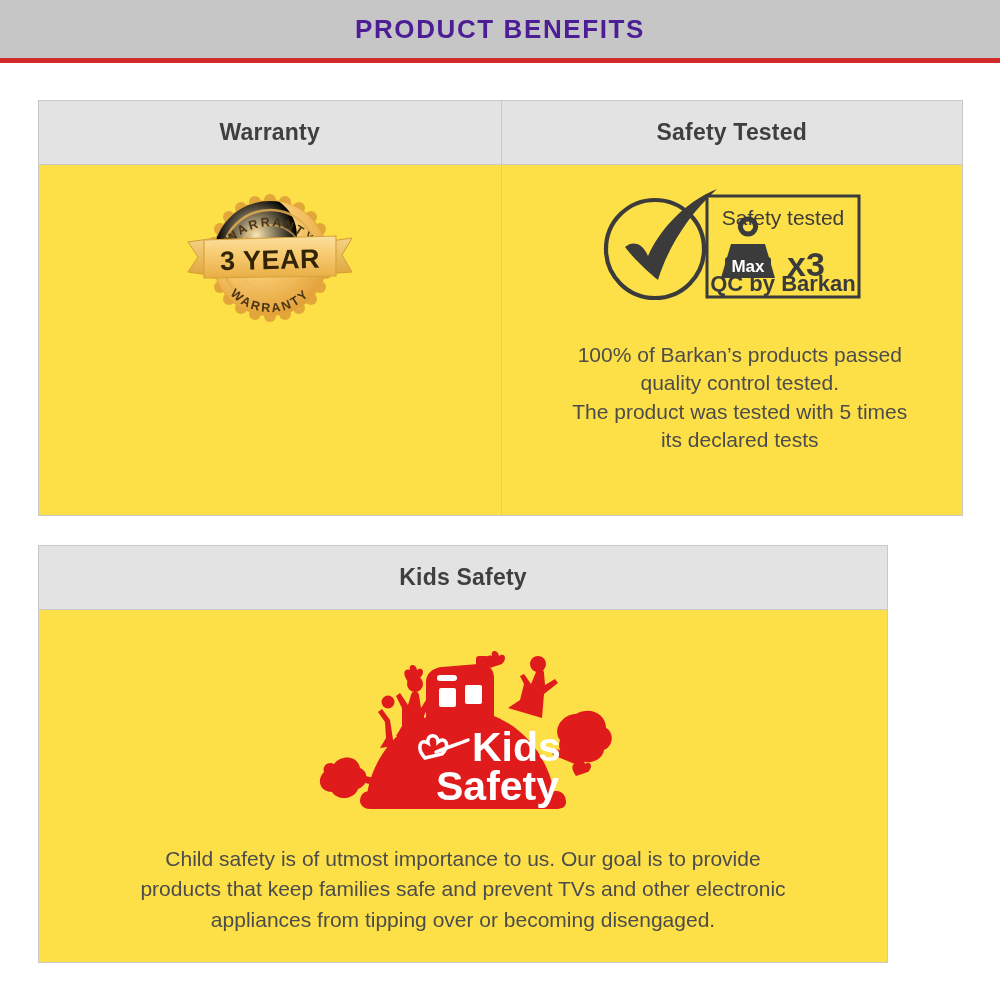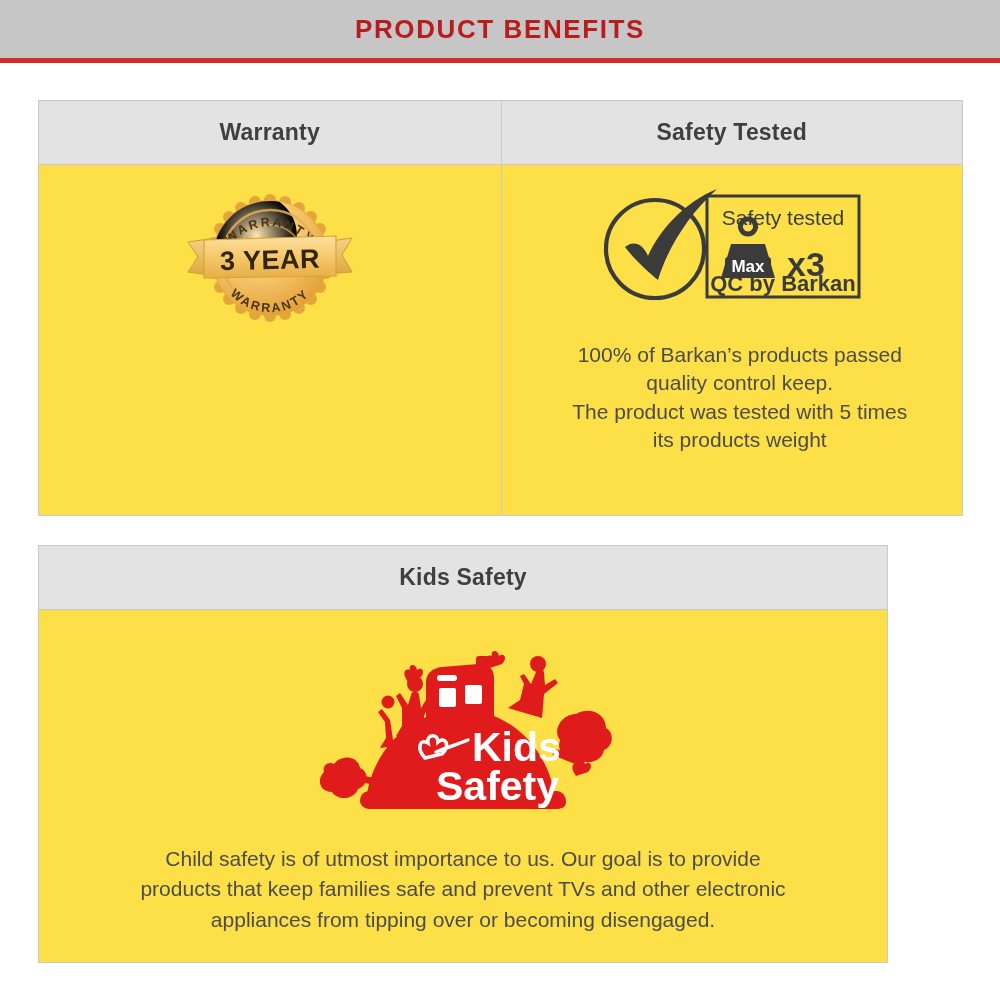--- a/index.html
+++ b/index.html
@@ -23,21 +23,21 @@
     height: 58px;
     background: #c6c6c6;
     display: flex;
     align-items: center;
     justify-content: center;
   }
   .page-header-title {
     font-size: 26px;
     font-weight: bold;
     letter-spacing: 1.6px;
-    color: #b91c1c;
+    color: #4c1d95;
   }
   .header-rule {
     position: absolute;
     left: 0; top: 58px;
     width: 1000px;
     height: 5px;
     background: #d22b2b;
   }
 
   
@@ -287,23 +287,23 @@
           <text x="182" y="104" text-anchor="middle" font-family="'Liberation Sans', sans-serif" font-size="22" font-weight="bold" fill="#3b3b3b">QC by Barkan</text>
         </svg>
         <span class="sr-hidden">Safety tested</span>
         <span class="sr-hidden">Max</span>
         <span class="sr-hidden">x3</span>
         <span class="sr-hidden">QC by Barkan</span>
       </div>
 
       <div class="cell-caption caption-s">
         <div>100% of Barkan’s products passed</div>
-        <div>quality control keep.</div>
+        <div>quality control tested.</div>
         <div>The product was tested with 5 times</div>
-        <div>its products weight</div>
+        <div>its declared tests</div>
       </div>
     </div>
 
   </div>
 </div>
 
 <div class="panel panel-bottom">
 
   <div class="panel-head">
     <div class="panel-head-cell panel-head-cell-full">

